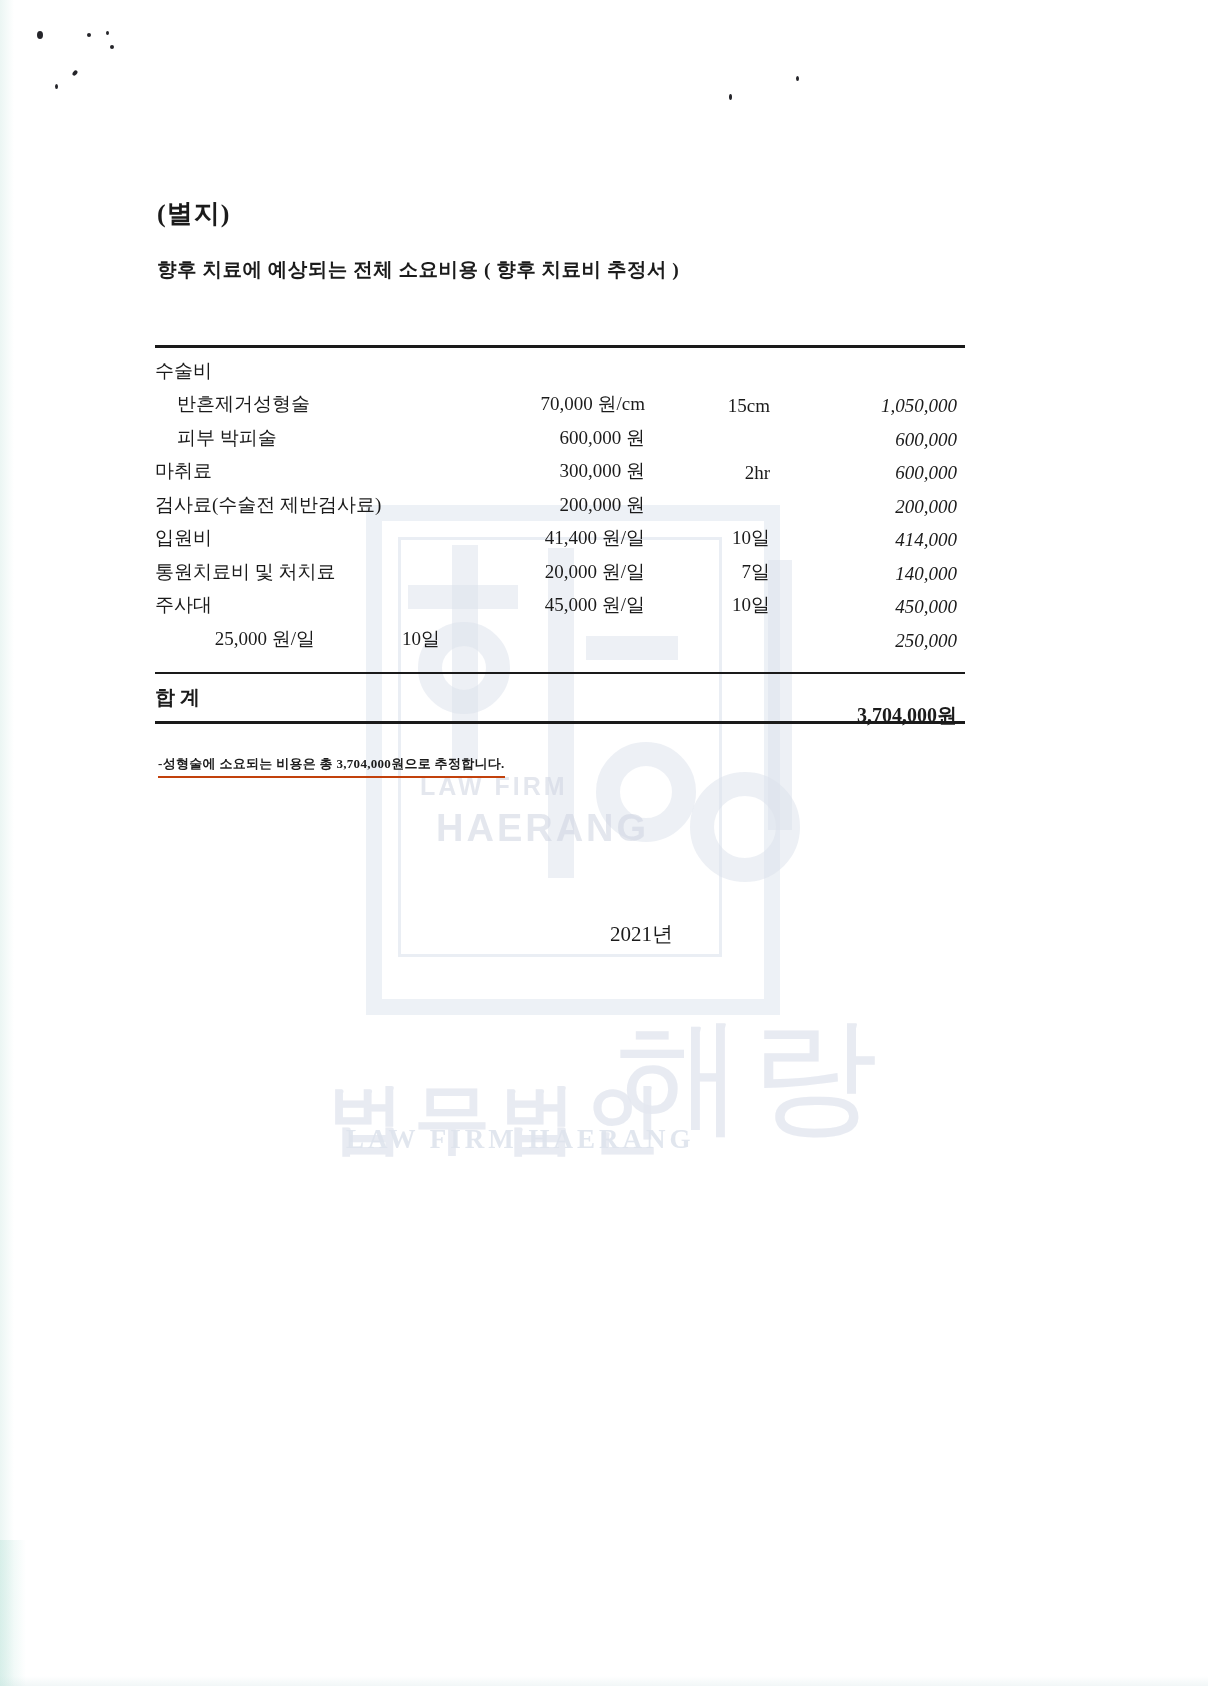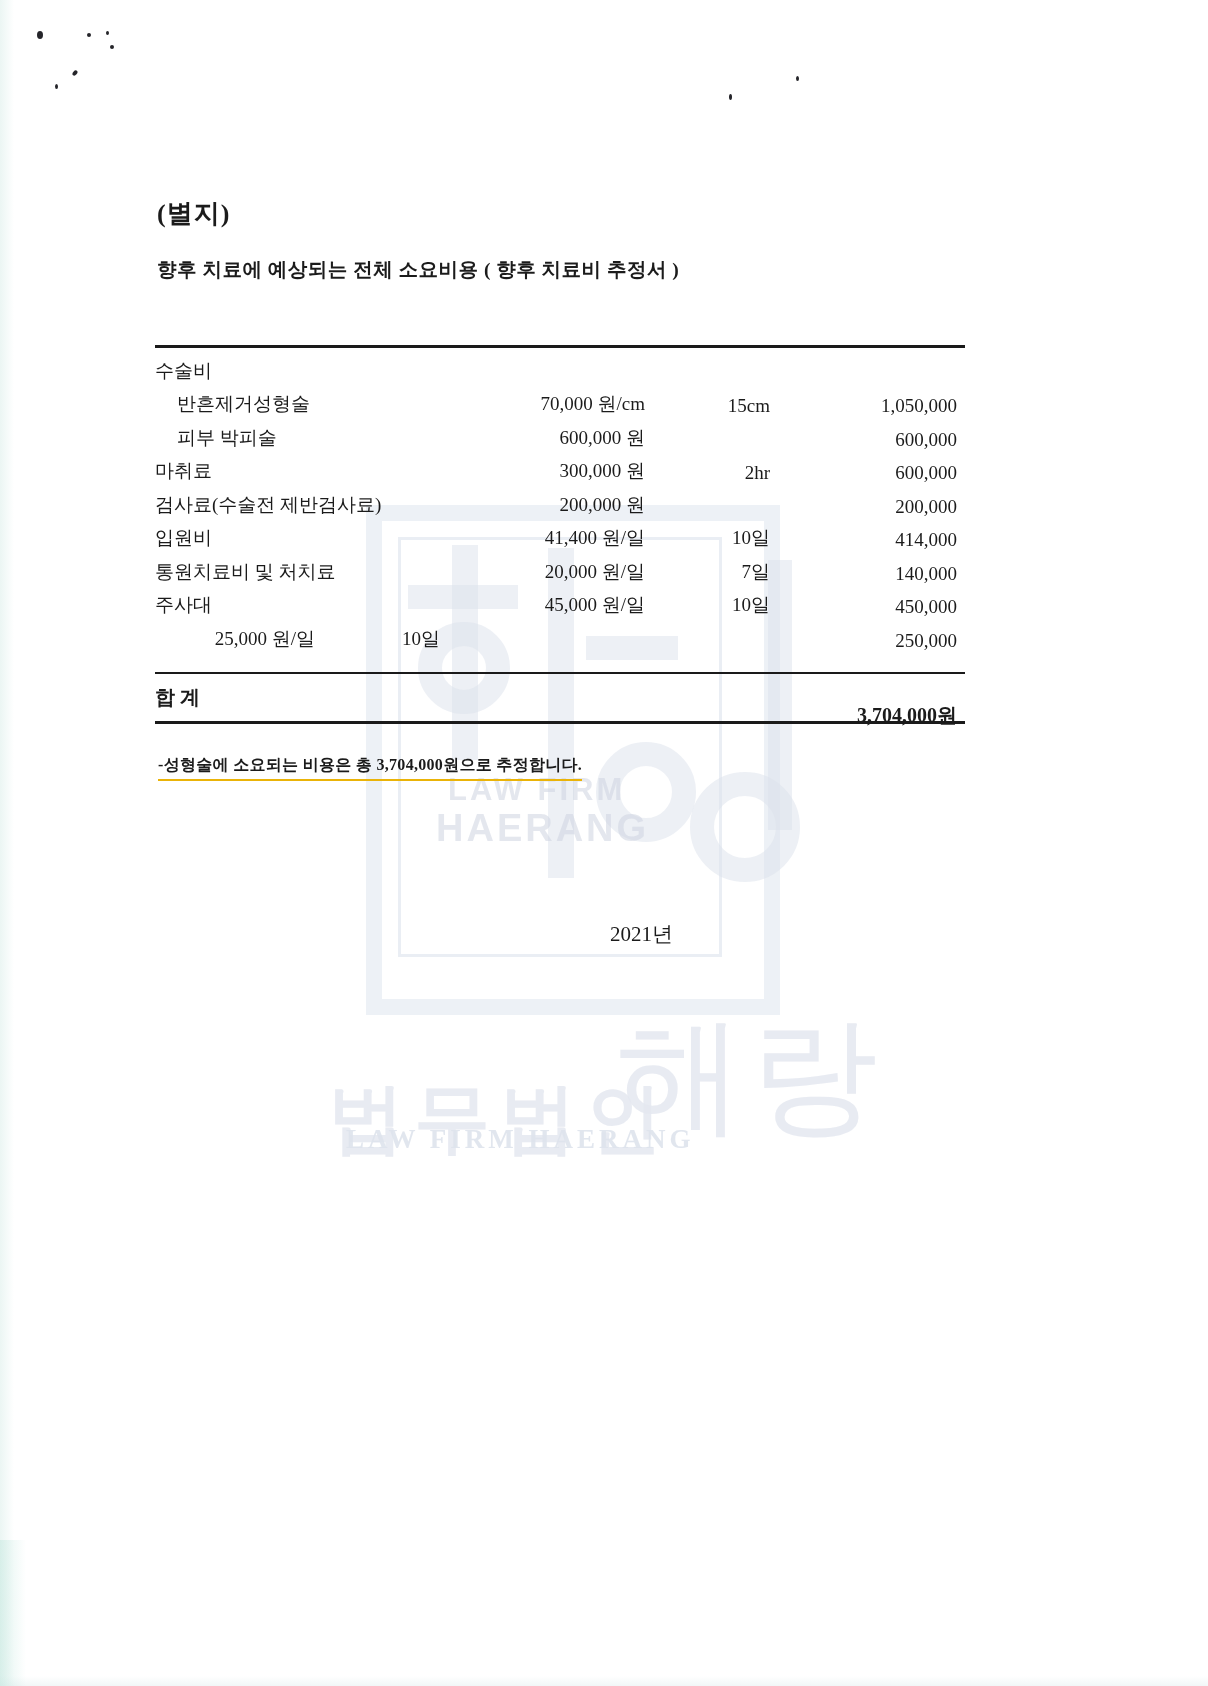--- a/index.html
+++ b/index.html
@@ -19,50 +19,50 @@
   .speck{position:absolute;background:#25252a;border-radius:50%;}
   
   .wm{position:absolute;pointer-events:none;}
   .wm-square{left:366px;top:505px;width:382px;height:478px;
     border:16px solid rgba(223,229,238,0.55);}
   .wm-square-inner{left:398px;top:537px;width:318px;height:414px;
     border:3px solid rgba(223,229,238,0.65);}
   .wm-shape{position:absolute;pointer-events:none;background:rgba(219,226,236,0.50);}
   .wm-ring{position:absolute;pointer-events:none;background:transparent;
     border:24px solid rgba(219,226,236,0.50);border-radius:50%;}
-  .wm-lawfirm{left:448px;top:772px;font-family:"Liberation Sans","DejaVu Sans",sans-serif;
-    font-size:31px;font-weight:bold;letter-spacing:3px;color:rgba(205,212,224,0.55);text-align:center;}
+  .wm-lawfirm{left:420px;top:772px;font-family:"Liberation Sans","DejaVu Sans",sans-serif;
+    font-size:25px;font-weight:bold;letter-spacing:3px;color:rgba(205,212,224,0.55);text-align:center;}
   .wm-haerang{left:436px;top:807px;font-family:"Liberation Sans","DejaVu Sans",sans-serif;
     font-size:38px;font-weight:bold;letter-spacing:3px;color:rgba(205,212,224,0.55);}
   .wm-kname{left:328px;top:1028px;font-size:76px;letter-spacing:10px;
     color:rgba(228,232,240,0.85);font-weight:bold;margin-top:40px;}
   .wm-kbrand{left:616px;top:990px;font-size:128px;letter-spacing:6px;
     color:rgba(228,232,240,0.85);font-weight:normal;}
   .wm-full{left:346px;top:1124px;font-size:27px;font-weight:bold;letter-spacing:4px;
     color:rgba(222,227,236,0.9);}
   
   .content{position:absolute;left:0;top:0;width:1208px;height:1686px;z-index:2;}
   .doc-label{position:absolute;left:157px;top:196px;font-size:26px;font-weight:bold;letter-spacing:1px;}
   .doc-title{position:absolute;left:157px;top:256px;font-size:19.5px;font-weight:600;letter-spacing:0.5px;}
   .cost-table{position:absolute;left:155px;top:345px;width:810px;border-top:3px solid #1a1a1a;}
   .rows{padding-top:2px;}
   .trow{display:flex;height:33.5px;align-items:flex-end;font-size:19px;}
   .cell{white-space:pre;}
   .c-item{flex:0 0 330px;text-align:left;}
   .c-item.indent{padding-left:22px;flex-basis:308px;}
   .c-unit_price{flex:0 0 160px;text-align:right;}
   .c-qty{flex:0 0 125px;text-align:right;}
-  .c-amount{flex:1 1 auto;text-align:right;padding-right:8px;}
+  .c-amount{flex:1 1 auto;text-align:right;padding-right:8px;font-style:italic;}
   .total-sep{margin-top:20px;border-top:2px solid #1a1a1a;}
   .total-row{display:flex;height:47px;align-items:center;font-size:20px;font-weight:600;
     border-bottom:3px solid #1a1a1a;}
   .total-label{flex:0 0 330px;}
   .total-amount{flex:1 1 auto;text-align:right;padding-right:8px;margin-top:36px;}
-  .note{position:absolute;left:158px;top:755px;font-size:16px;font-weight:600;
-    border-bottom:2px solid #eab308;padding-bottom:3px;letter-spacing:0.3px;}
+  .note{position:absolute;left:158px;top:755px;font-size:13px;font-weight:600;
+    border-bottom:2px solid #c2410c;padding-bottom:3px;letter-spacing:0.3px;}
   .year{position:absolute;left:610px;top:920px;font-size:21px;}
 </style>
 </head>
 <body>
 
 <div class="edge-left"></div>
 <div class="edge-bottom"></div>
 <div class="edge-corner"></div>
 
 <div class="speck" style="left:37px;top:31px;width:6px;height:8px;"></div>

